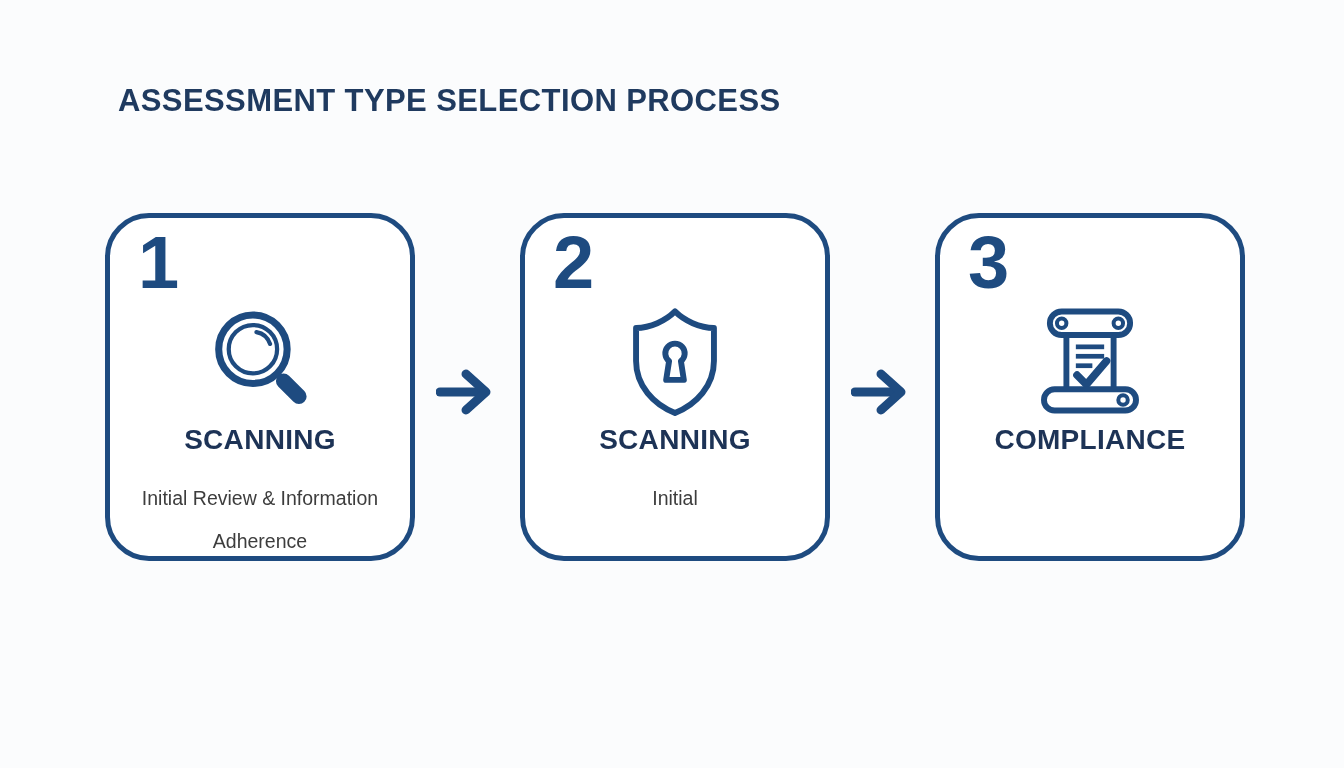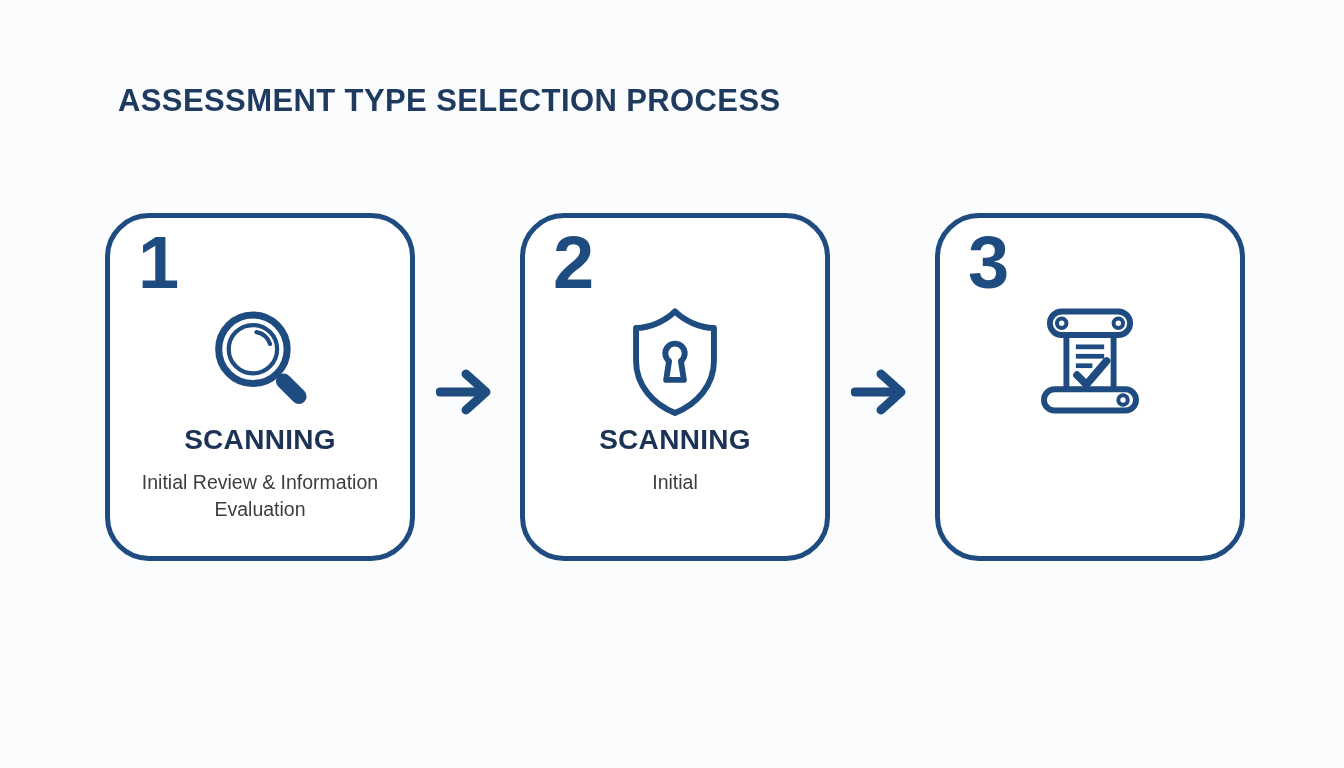--- a/index.html
+++ b/index.html
@@ -41,21 +41,21 @@
   .step-title{
     position:absolute;left:0;right:0;top:206px;margin:0;
     text-align:center;font-size:28px;font-weight:800;letter-spacing:.3px;
     color:var(--step_title_text);
   }
   .step-sub{
     position:absolute;left:50%;transform:translateX(-50%);top:251px;
     width:286px;text-align:center;
     font-size:19.5px;line-height:27px;color:var(--subtitle_text);
   }
-  .step-sub span{display:block;}
+  .step-sub span{display:block;margin-top:16px;}
   .arrow{
     position:absolute;top:366px;width:60px;height:52px;color:var(--navy);
   }
   .arrow.a1{left:436px}
   .arrow.a2{left:851px}
   .arrow svg{display:block;width:100%;height:100%;}
 </style>
 </head>
 <body>
 
@@ -69,21 +69,21 @@
       <svg viewBox="0 0 100 100" fill="none" stroke="currentColor">
         <circle cx="44" cy="40" r="29" stroke-width="6"></circle>
         <circle cx="44" cy="40" r="20.5" stroke-width="3.6"></circle>
         <path d="M47 25.5 A15 15 0 0 1 58.5 35.5" stroke-width="3.6" stroke-linecap="round"></path>
         <line x1="70" y1="67" x2="83" y2="80" stroke-width="13" stroke-linecap="round"></line>
       </svg>
     </div>
     <div class="step-title">SCANNING</div>
     <div class="step-sub">
       <span>Initial Review &amp; Information</span>
-      <span>Evaluation</span>
+      <span>Adherence</span>
     </div>
   </div>
 
   <div class="arrow a1">
     <svg viewBox="0 0 60 52" fill="none" stroke="currentColor">
       <line x1="4" y1="26" x2="42" y2="26" stroke-width="9" stroke-linecap="round"></line>
       <polyline points="30,8 50,26 30,44" stroke-width="9" stroke-linecap="round" stroke-linejoin="round"></polyline>
     </svg>
   </div>
 
@@ -118,15 +118,16 @@
         <line x1="30" y1="28" x2="30" y2="74" stroke-width="5"></line>
         <line x1="70" y1="28" x2="70" y2="74" stroke-width="5"></line>
         <line x1="38" y1="38" x2="62" y2="38" stroke-width="4"></line>
         <line x1="38" y1="46" x2="62" y2="46" stroke-width="4"></line>
         <line x1="38" y1="54" x2="52" y2="54" stroke-width="4"></line>
         <polyline points="39,62 47,70 64,50" stroke-width="6.5" stroke-linecap="round" stroke-linejoin="round"></polyline>
         <rect x="11" y="74" width="78" height="18" rx="9" stroke-width="5"></rect>
         <circle cx="78" cy="83" r="4" stroke-width="3.4"></circle>
       </svg>
     </div>
+    <div class="step-title">COMPLIANCE</div>
   </div>
 
 </div>
 
 </body></html>

